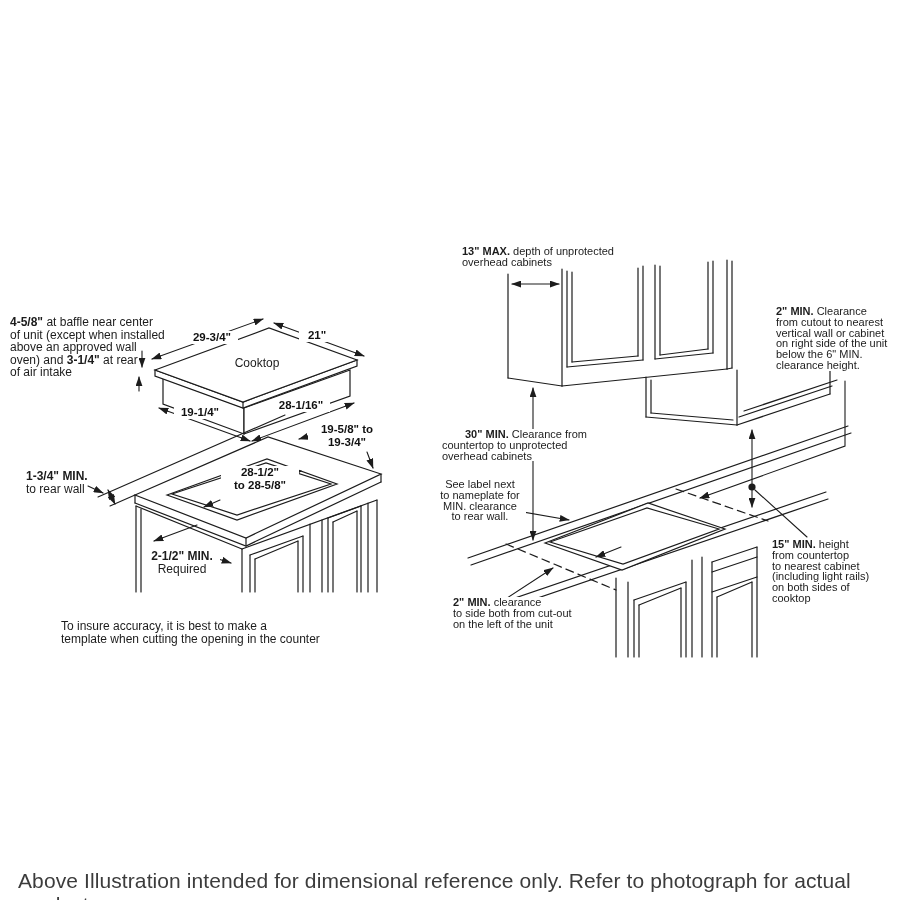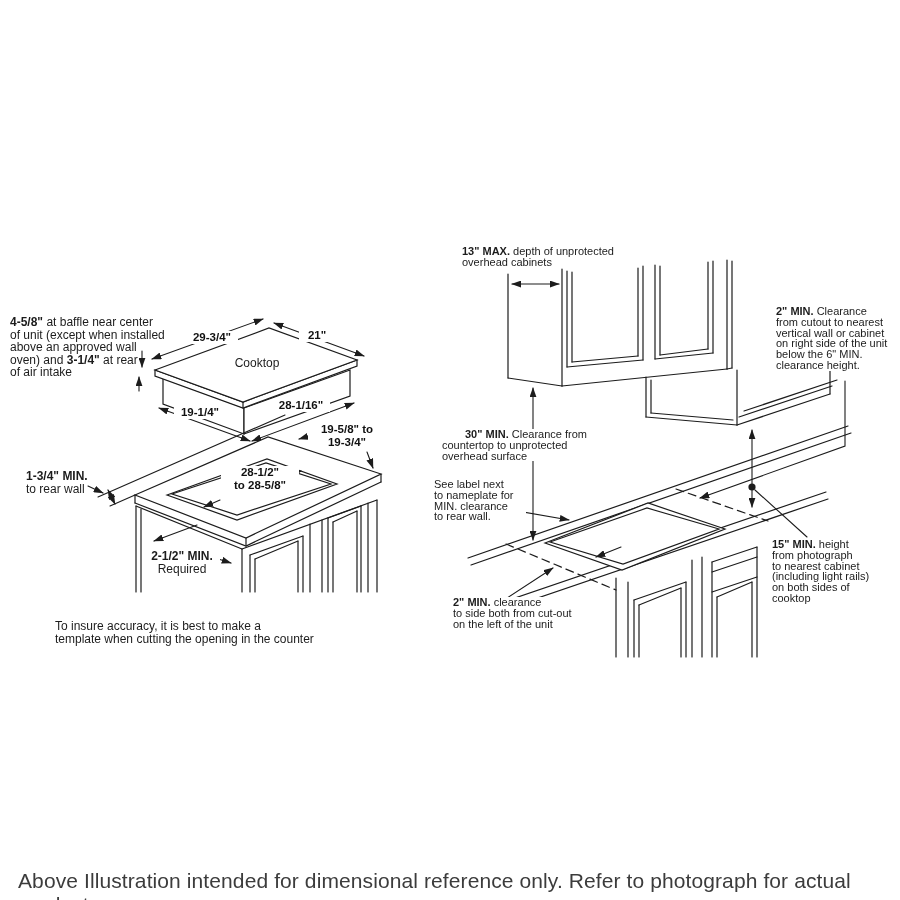--- a/index.html
+++ b/index.html
@@ -184,40 +184,40 @@
   <div id="cooktop-label" style="left:227px;top:356px;width:60px;">Cooktop</div>
 
   <div class="lbl big" style="left:26px;top:470px;"><b>1-3/4" MIN.</b><span>
 to rear wall</span></div>
   <div class="dim bgw" style="left:308px;top:423px;width:78px;">19-5/8" to
 19-3/4"</div>
   <div class="dim bgw" style="left:221px;top:466px;width:78px;">28-1/2"
 to 28-5/8"</div>
   <div class="lbl big ctr bgw" style="left:144px;top:550px;width:76px;"><b>2-1/2" MIN.</b><span>
 Required</span></div>
-  <div class="lbl big" style="left:55px;top:620px;width:320px;"><span>To insure accuracy, it is best to make a
+  <div class="lbl big" style="left:61px;top:620px;width:320px;"><span>To insure accuracy, it is best to make a
 template when cutting the opening in the counter</span></div>
 
   <div class="lbl" style="left:462px;top:246px;width:170px;"><b>13" MAX.</b><span> depth of unprotected
 overhead cabinets</span></div>
   <div class="lbl bgw indent-first" style="left:442px;top:429px;width:152px;"><b>30" MIN.</b><span> Clearance from
 countertop to unprotected
-overhead surface</span></div>
-  <div class="lbl bgw" style="left:434px;top:479px;width:92px;"><span>See label next
+overhead cabinets</span></div>
+  <div class="lbl bgw" style="left:434px;top:479px;width:92px;text-align:center;"><span>See label next
 to nameplate for
 MIN. clearance
 to rear wall.</span></div>
   <div class="lbl bgw" style="left:776px;top:306px;width:122px;"><b>2" MIN.</b><span> Clearance
 from cutout to nearest
 vertical wall or cabinet
 on right side of the unit
 below the 6" MIN.
 clearance height.</span></div>
   <div class="lbl bgw" style="left:772px;top:539px;width:122px;"><b>15" MIN.</b><span> height
-from photograph
+from countertop
 to nearest cabinet
 (including light rails)
 on both sides of
 cooktop</span></div>
   <div class="lbl bgw" style="left:453px;top:597px;width:140px;"><b>2" MIN.</b><span> clearance
 to side both from cut-out
 on the left of the unit</span></div>
 
   <div id="caption">Above Illustration intended for dimensional reference only. Refer to photograph for actual product appearance.</div>
 </div>

